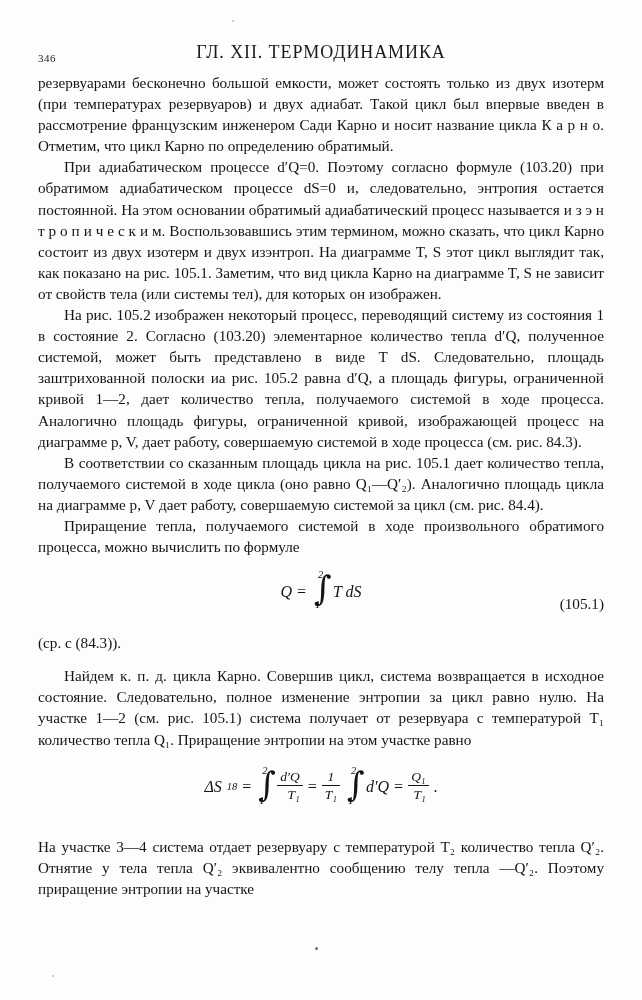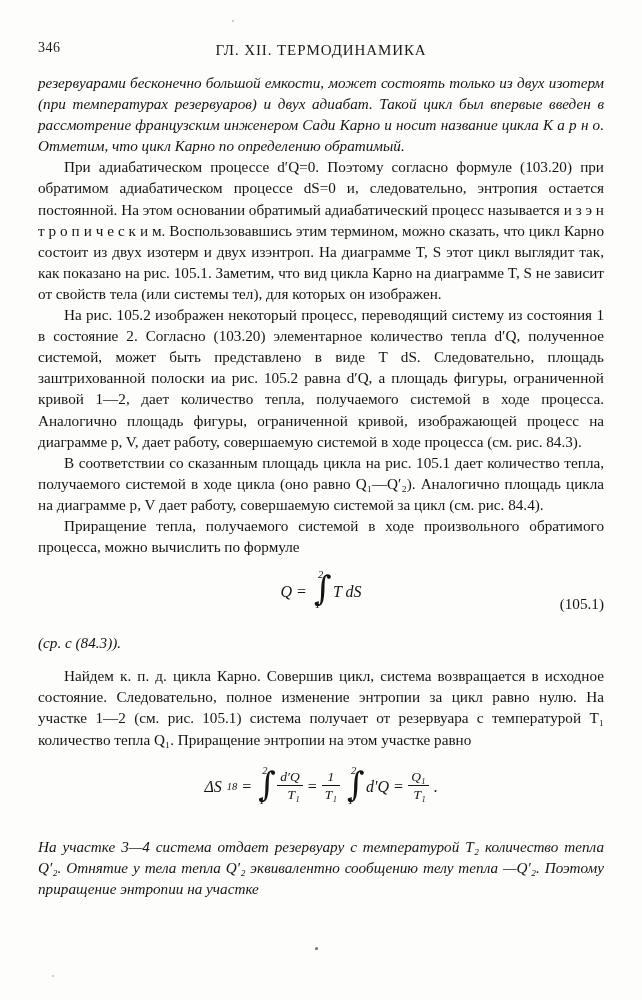--- a/index.html
+++ b/index.html
@@ -25,32 +25,32 @@
   .header {
     position: absolute;
     left: 0;
     top: 40px;
     width: 642px;
     height: 20px;
   }
   .page-number {
     position: absolute;
     left: 38px;
-    top: 0;
-    font-size: 14px;
+    top: 12px;
+    font-size: 11px;
     letter-spacing: 0.5px;
     color: #1a1a1a;
   }
   .running-title {
     position: absolute;
     left: 0;
     top: 2px;
     width: 642px;
     text-align: center;
-    font-size: 15px;
+    font-size: 18px;
     letter-spacing: 0.9px;
     color: #1a1a1a;
   }
   .body-text {
     position: absolute;
     left: 38px;
     top: 72px;
     width: 566px;
     font-size: 15.2px;
     line-height: 21.1px;
@@ -58,21 +58,20 @@
     color: #141414;
   }
   p {
     margin: 0 0 0 0;
   }
   p.indent {
     text-indent: 26px;
   }
   p.noindent {
     text-indent: 0;
-    font-style: italic;
   }
   .formula-block {
     margin: 13px 0 10px 0;
     position: relative;
     height: 52px;
   }
   .formula-center {
     text-align: center;
     font-size: 16px;
   }

